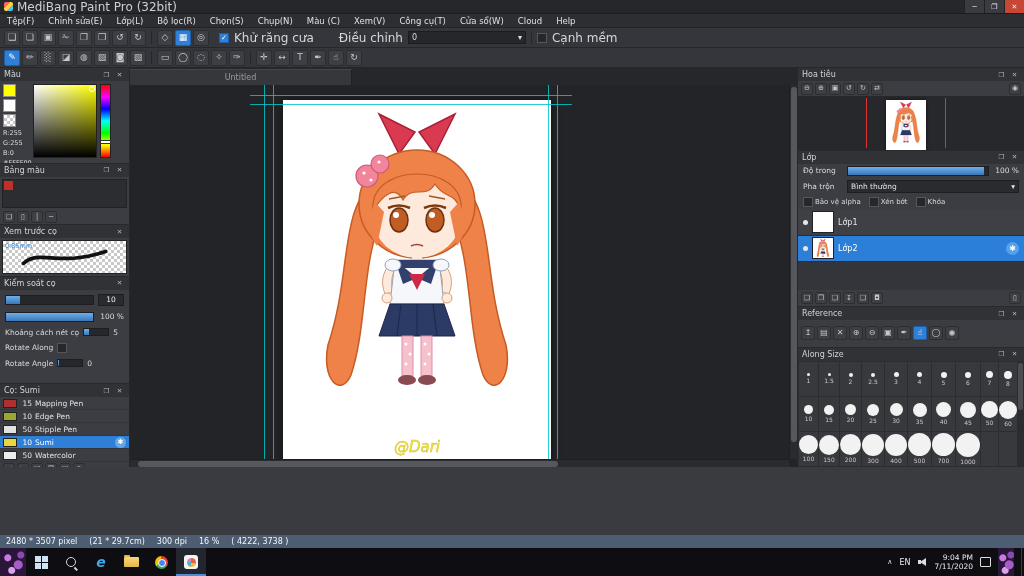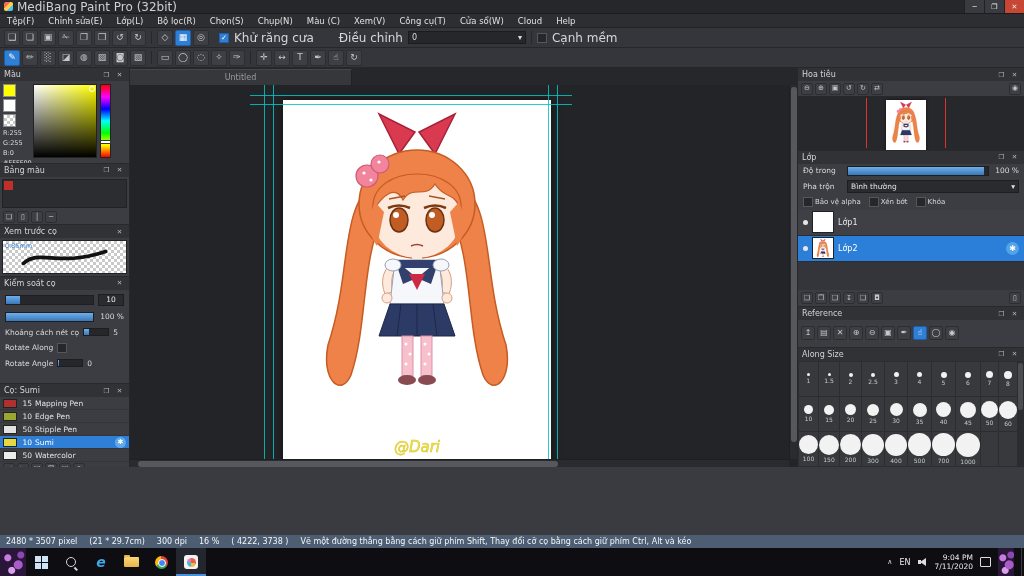--- a/index.html
+++ b/index.html
@@ -698,21 +698,20 @@
       </div>
     </div>
   </div>
 
   <div class="statusbar">
     <span>2480 * 3507 pixel</span>
     <span>(21 * 29.7cm)</span>
     <span>300 dpi</span>
     <span>16 %</span>
     <span>( 4222, 3738 )</span>
-    <span>Vẽ một đường thẳng bằng cách giữ phím Shift, Thay đổi cỡ cọ bằng cách giữ phím Ctrl, Alt và kéo</span>
   </div>
 
   <div class="taskbar">
     <span class="flower"></span>
     <span class="tb-ico">
         <span class="win-logo">
           <span></span>
           <span></span>
           <span></span>
           <span></span>

